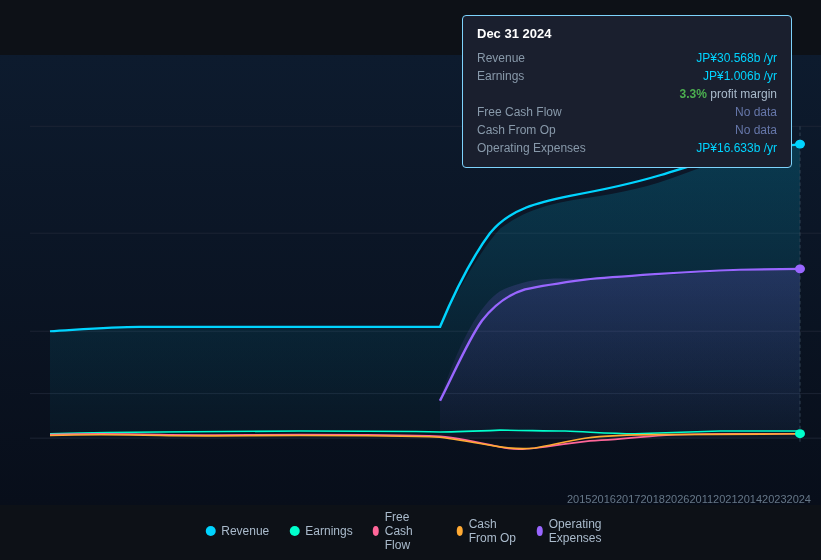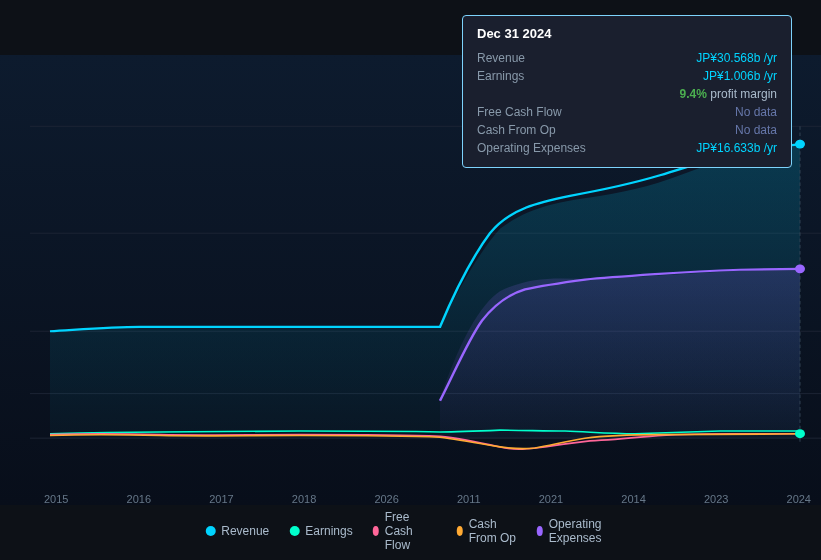--- a/index.html
+++ b/index.html
@@ -144,21 +144,21 @@
       <span class="tooltip-value cyan">JP¥30.568b /yr</span>
     </div>
 
     <div class="tooltip-row">
       <span class="tooltip-label">Earnings</span>
       <span class="tooltip-value cyan">JP¥1.006b /yr</span>
     </div>
 
     <div class="tooltip-row">
       <span class="tooltip-label"></span>
-      <span class="profit-margin"><span class="pct">9.4%</span> profit margin</span>
+      <span class="profit-margin"><span class="pct">3.3%</span> profit margin</span>
     </div>
 
     <div class="tooltip-row">
       <span class="tooltip-label">Free Cash Flow</span>
       <span class="tooltip-value no-data">No data</span>
     </div>
 
     <div class="tooltip-row">
       <span class="tooltip-label">Cash From Op</span>
       <span class="tooltip-value no-data">No data</span>
@@ -208,21 +208,21 @@
 
     <path d="M440,388 C455,355 468,320 482,298 C496,278 510,268 525,263 C545,258 565,255 585,252 C605,250 630,248 655,246 C680,244 710,242 740,241 L800,240" stroke="#9966ff" stroke-width="2.5" fill="none"></path>
 
     <line x1="800" y1="80" x2="800" y2="435" stroke="#334455" stroke-width="1" stroke-dasharray="4,3"></line>
 
     <circle cx="800" cy="100" r="5" fill="#00d4ff"></circle>
     <circle cx="800" cy="240" r="5" fill="#9966ff"></circle>
     <circle cx="800" cy="425" r="5" fill="#00ffcc"></circle>
   </svg>
 
-  <div style="position:absolute;bottom:55px;left:44px;right:10px;display:flex;justify-content:space-between;">
+  <div style="position:absolute;bottom:55px;left:44px;right:10px;display:flex;justify-content:flex-end;">
     <span class="x-label">2015</span>
     <span class="x-label">2016</span>
     <span class="x-label">2017</span>
     <span class="x-label">2018</span>
     <span class="x-label">2026</span>
     <span class="x-label">2011</span>
     <span class="x-label">2021</span>
     <span class="x-label">2014</span>
     <span class="x-label">2023</span>
     <span class="x-label">2024</span>

